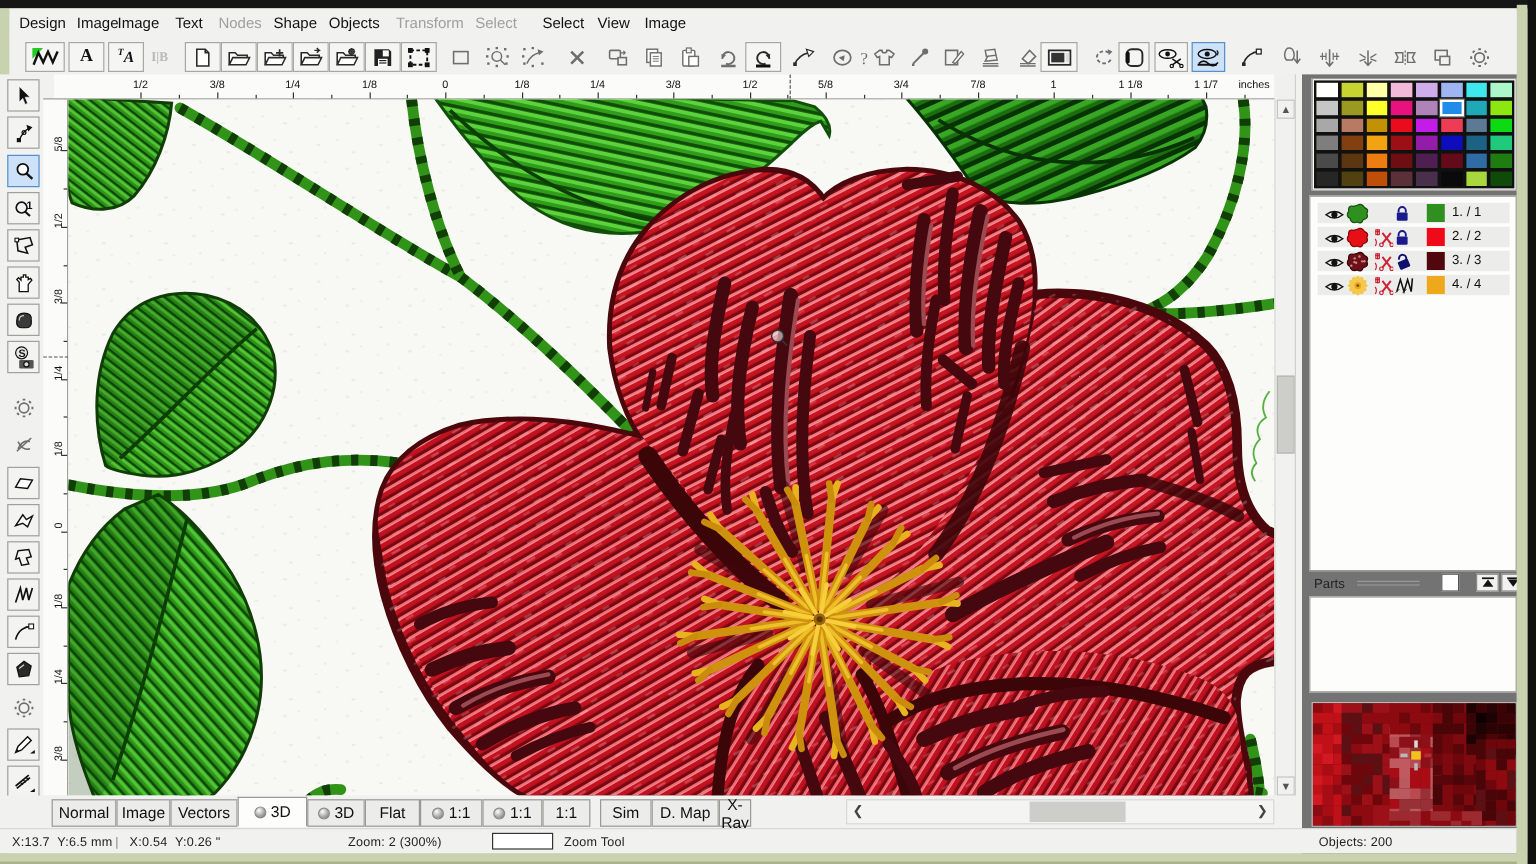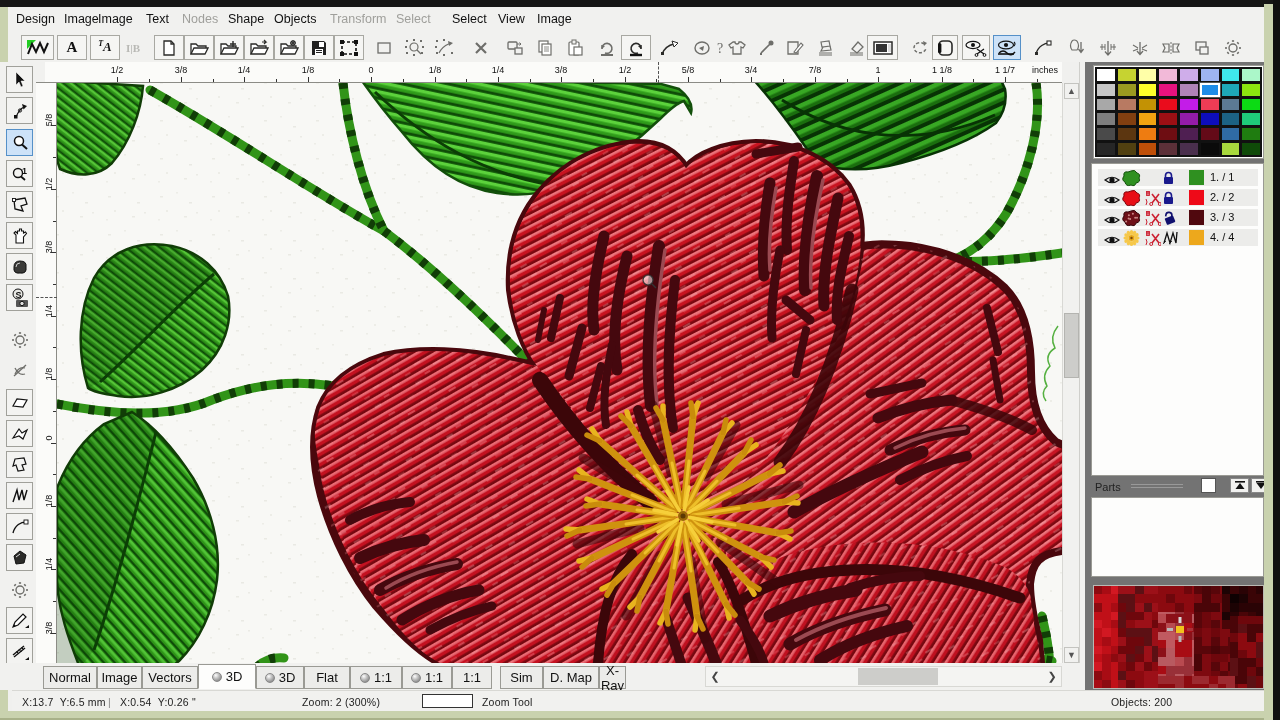--- a/index.html
+++ b/index.html
@@ -69,21 +69,21 @@
 
 #tabbar { left:0px; top:663px; width:1085px; height:27px; background:#f1f1ef; }
 .tab { position:absolute; top:3px; height:23px; background:#ececea; border:1px solid #9a9a94; font-size:13px; color:#111; text-align:center; display:flex; align-items:center; justify-content:center; gap:4px; }
 .tab.sel { background:#fdfdfc; height:25px; top:1px; border-bottom-color:#fdfdfc; }
 .radio { width:10px; height:10px; border-radius:50%; background:radial-gradient(circle at 35% 30%, #fdfdfd 0%, #b9b9b9 45%, #6e6e6e 100%); border:1px solid #888; }
 
 #hscroll { position:absolute; left:705px; top:3px; width:357px; height:21px; background:#f4f4f2; border:1px solid #d8d8d4; }
 #hscroll .arr { position:absolute; top:0; width:18px; height:19px; color:#444; font-size:11px; text-align:center; line-height:19px; }
 #hthumb { position:absolute; left:152px; top:1px; width:80px; height:17px; background:#cdcdca; }
 
-#statusbar { left:12px; top:690px; width:1264px; height:21px; background:#f1f1ef; border-top:1px solid #d8d8d4; font-size:10.5px; color:#222; letter-spacing:0.2px; }
+#statusbar { left:0; top:690px; width:1264px; height:21px; background:#f1f1ef; border-top:1px solid #d8d8d4; font-size:10.5px; color:#222; letter-spacing:0.2px; }
 #statusbar span { position:absolute; top:5px; }
 #statusbar .box { position:absolute; left:410px; top:3px; width:51px; height:14px; background:#fff; border:1px solid #333; }
 </style>
 </head>
 <body>
 <div class="abs" id="topblack"></div>
 <div class="abs" id="leftsage"></div>
 <div class="abs" id="menubar">
   <span style="left:8px">Design</span>
     <span style="left:56px">Image</span>

